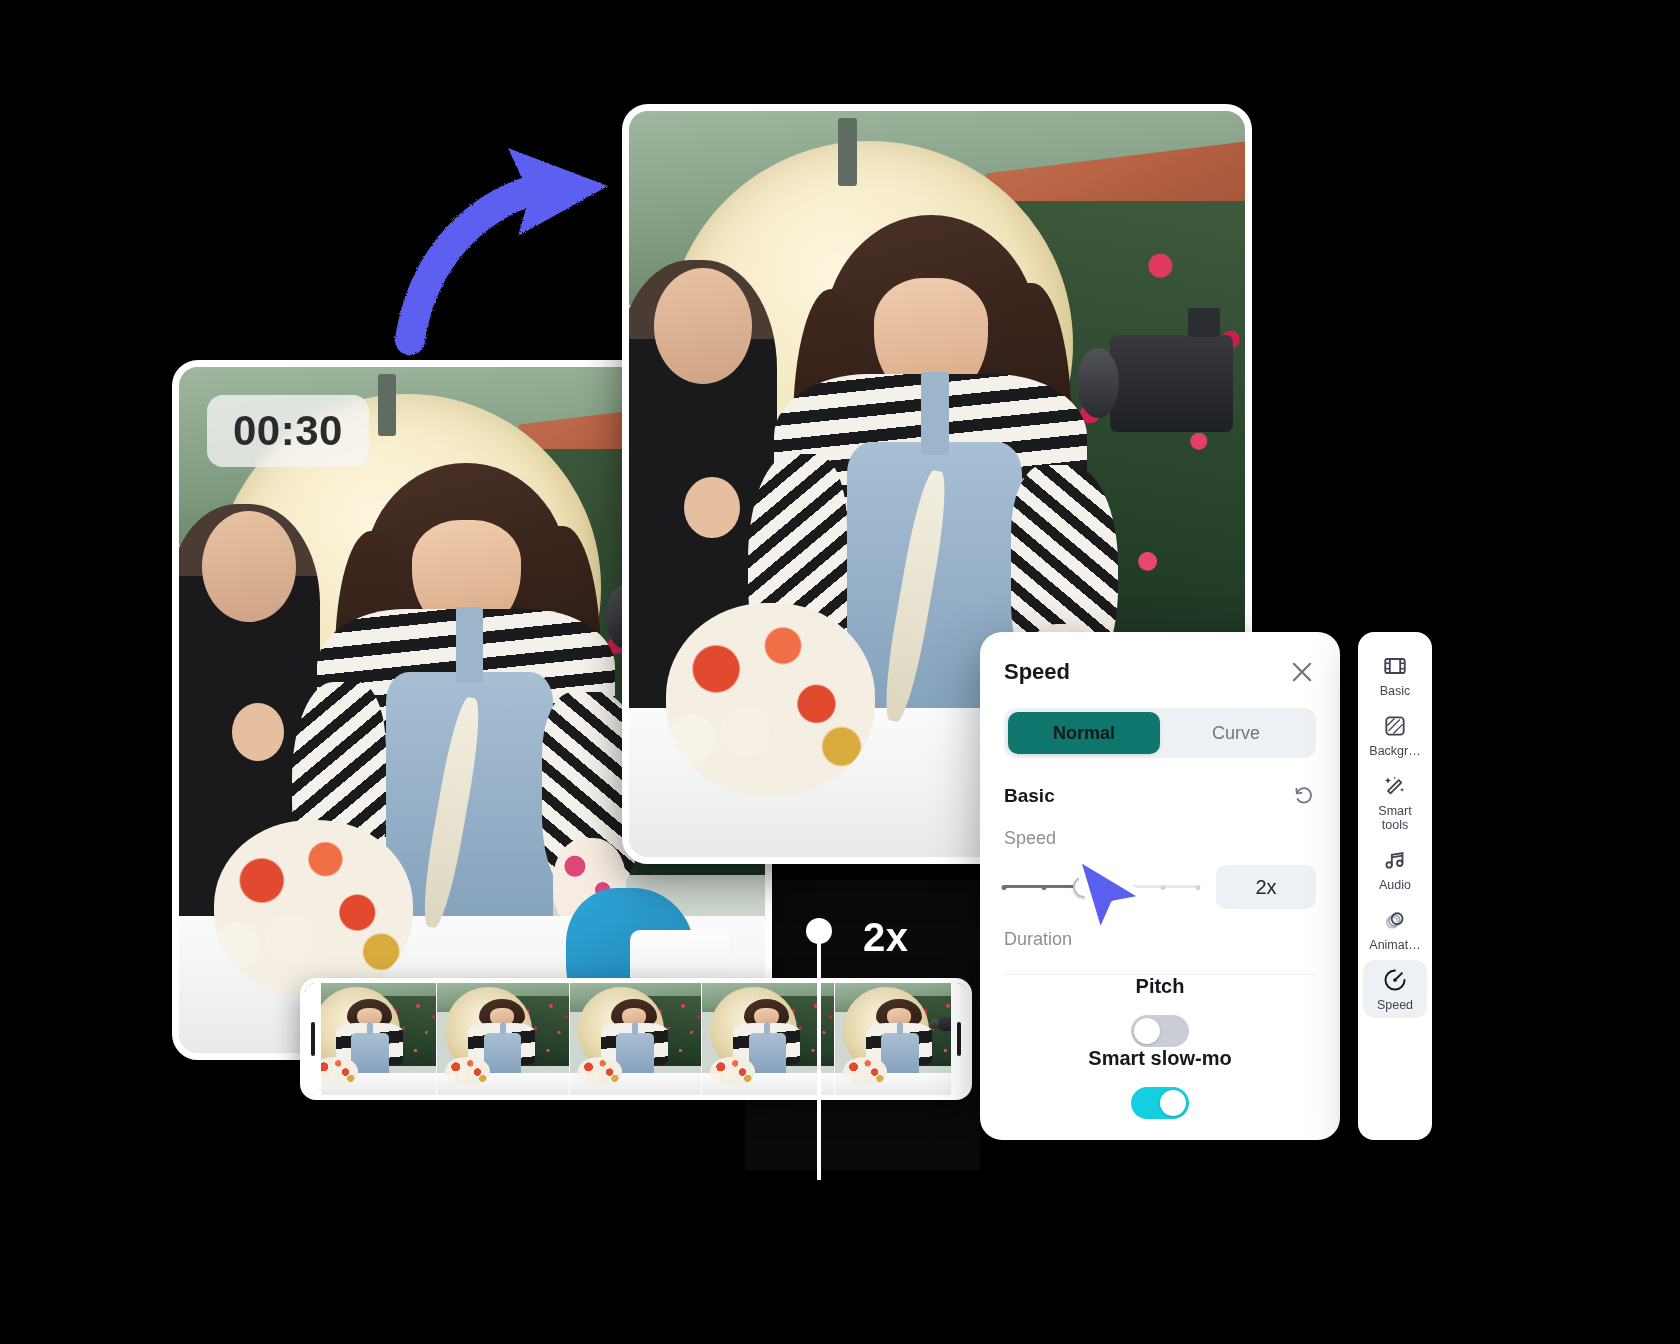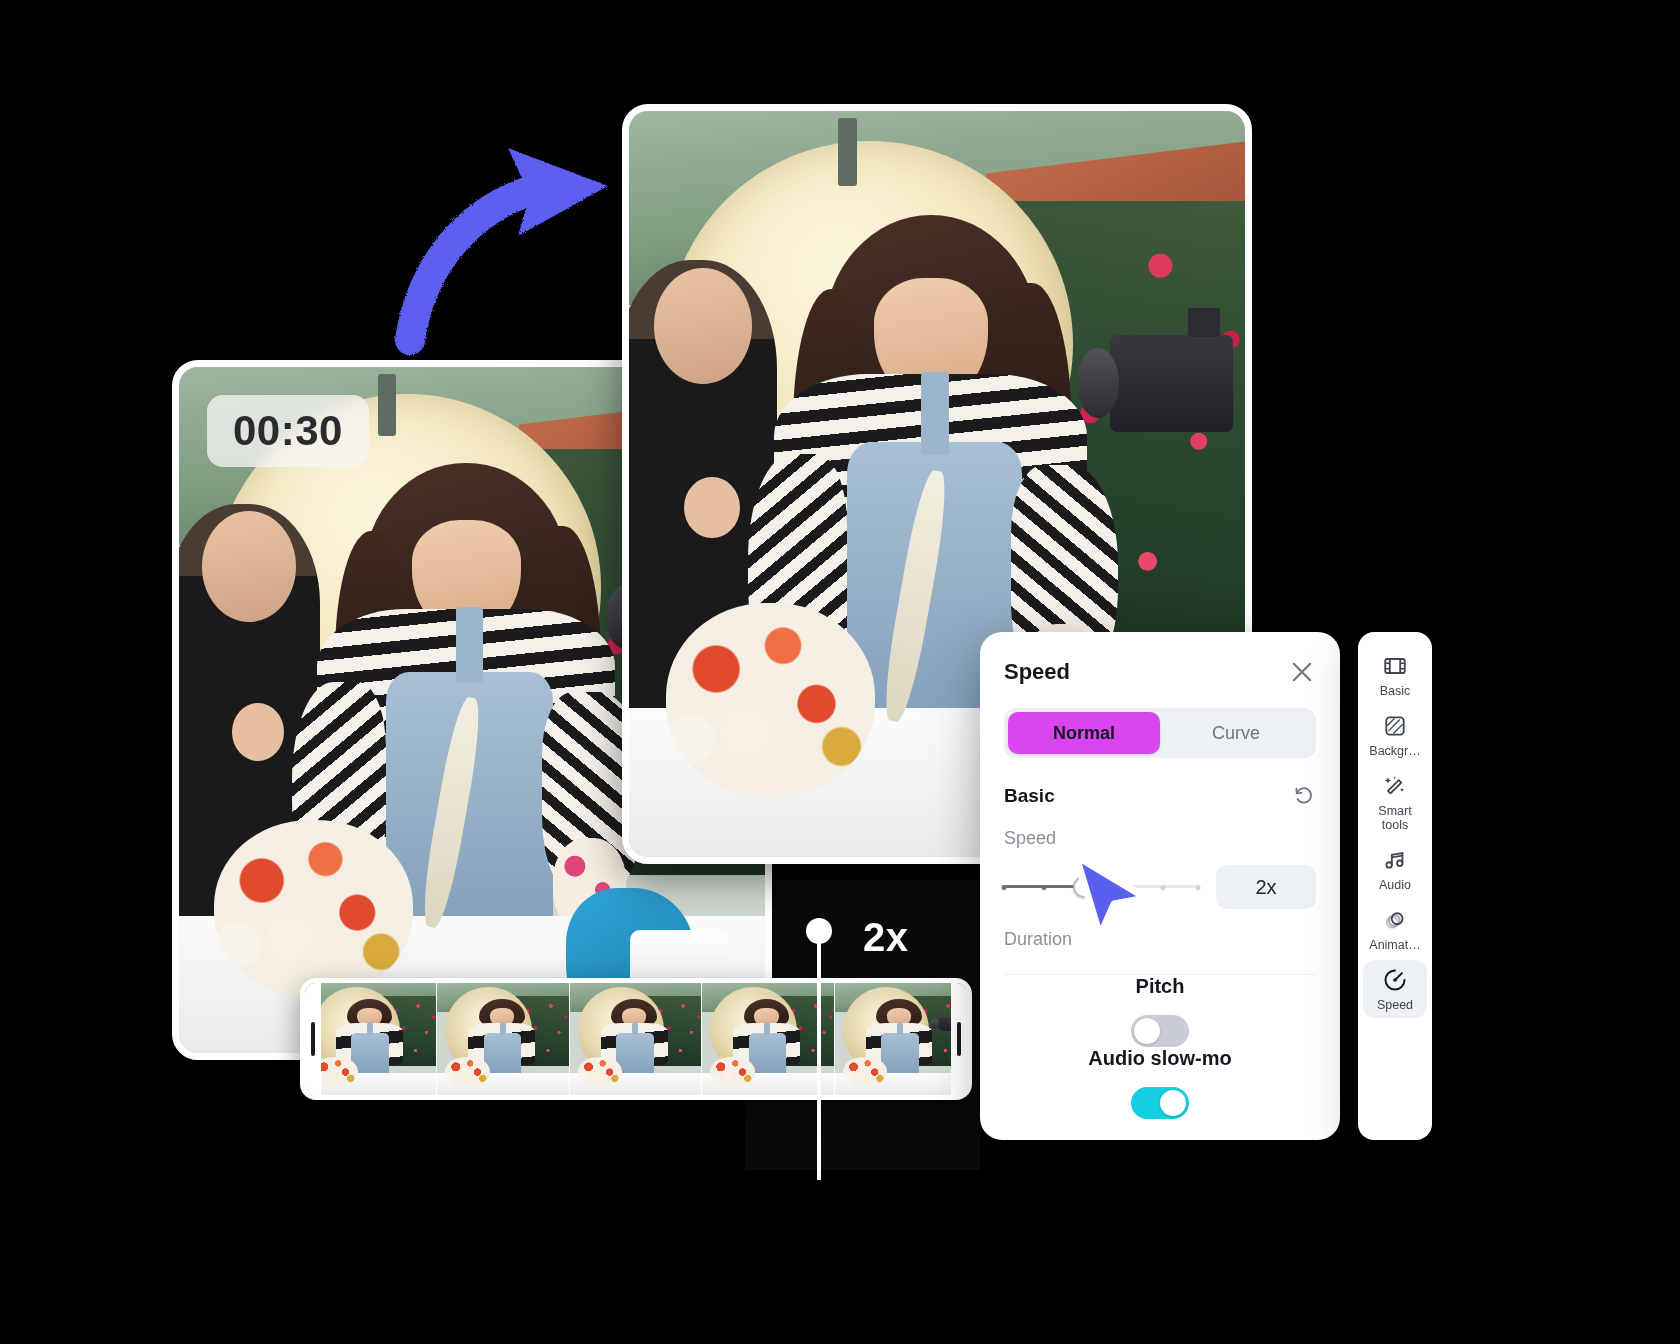--- a/index.html
+++ b/index.html
@@ -181,21 +181,21 @@
   .close-btn svg { display:block; }
 
   .seg {
     margin-top:22px; display:flex; background:#eef1f4;
     border-radius:12px; padding:4px; height:50px;
   }
   .seg-item {
     flex:1; display:flex; align-items:center; justify-content:center;
     font-size:18px; border-radius:10px; color:#6f7785; cursor:pointer;
   }
-  .seg-item.active { background:#d946ef; color:#15181f; font-weight:700;
+  .seg-item.active { background:#0f766e; color:#15181f; font-weight:700;
     box-shadow: 0 1px 3px rgba(0,0,0,.12); }
 
   .sec-head {
     margin-top:26px; display:flex; align-items:center; justify-content:space-between;
   }
   .sec-title { font-size:19px; font-weight:700; color:#15181f; }
   .reset-btn { width:24px; height:24px; cursor:pointer; }
 
   .field-label { margin-top:20px; font-size:18px; color:#8a9199; }
 
@@ -491,21 +491,21 @@
     <div class="divider"></div>
 
     <div class="toggle-row">
       <div class="toggle-label">Pitch</div>
       <div class="switch">
           <span class="dot"></span>
         </div>
     </div>
 
     <div class="toggle-row">
-      <div class="toggle-label">Audio slow-mo</div>
+      <div class="toggle-label">Smart slow-mo</div>
       <div class="switch on">
           <span class="dot"></span>
         </div>
     </div>
   </div>
 
   <div id="sidebar">
 
     <div class="side-item">
       <span class="side-ico">

